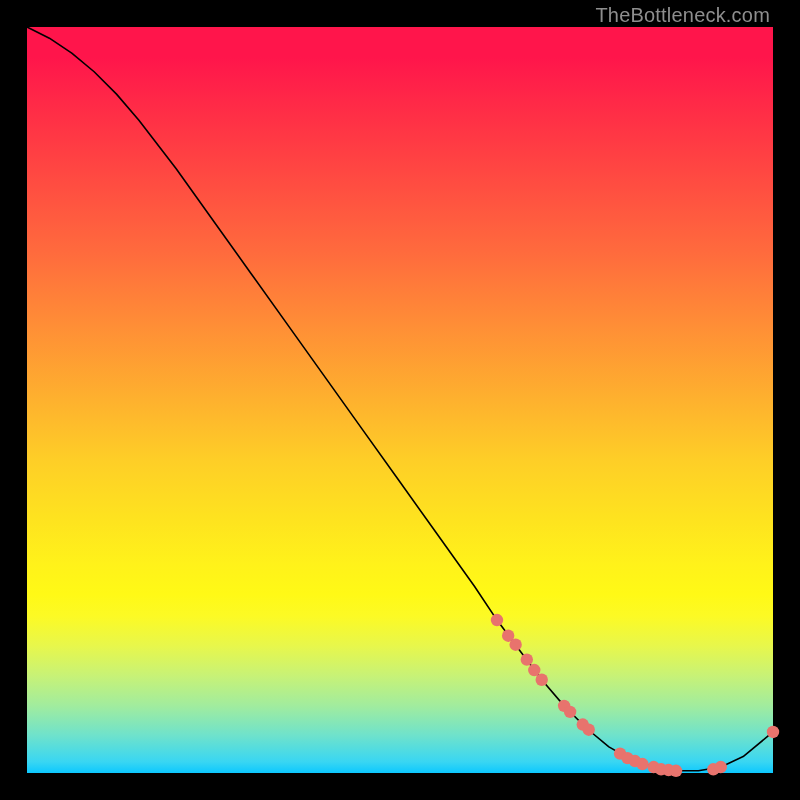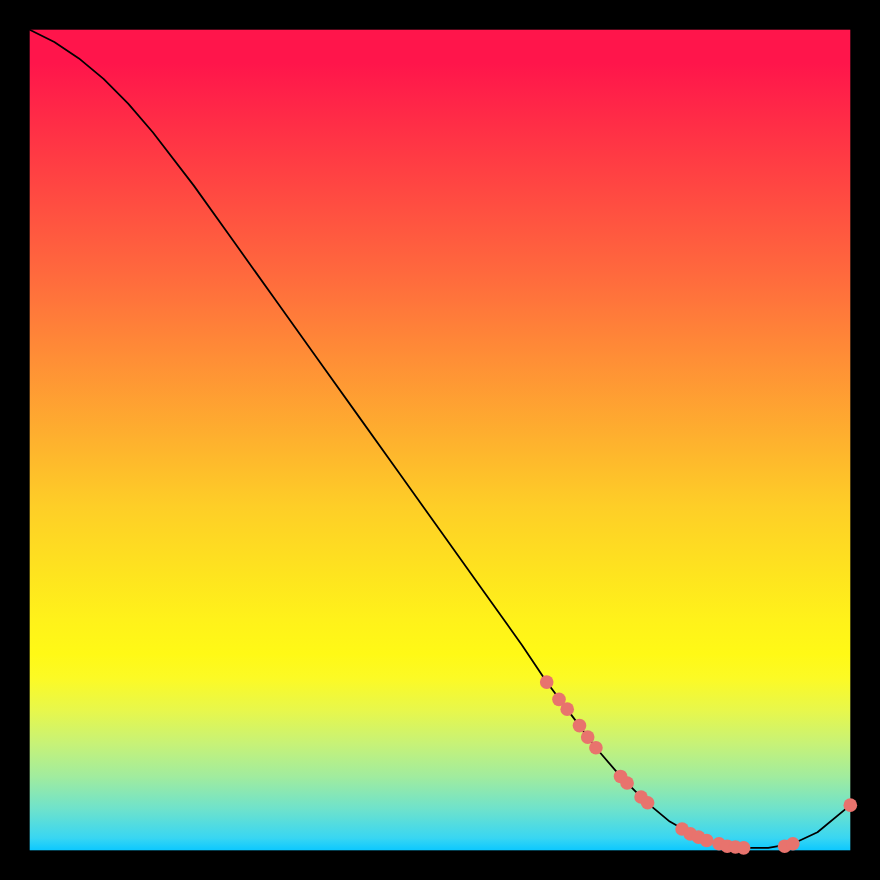--- a/index.html
+++ b/index.html
@@ -58,20 +58,21 @@
     top: 0;
     width: 746px;
     height: 746px;
     overflow: visible;
   }
 </style>
 </head>
 <body>
 
 <div class="wrap">
+  <div class="watermark">TheBottleneck.com</div>
   <div class="plot">
     <svg class="curve" viewBox="0 0 746 746" preserveAspectRatio="none">
       <polyline id="curve-line" fill="none" stroke-width="1.6" stroke-linejoin="round" stroke-linecap="round" points="0.00,0.00 22.38,11.19 44.76,26.11 67.14,44.76 89.52,67.14 111.90,93.25 149.20,141.74 186.50,193.96 223.80,246.18 261.10,298.40 298.40,350.62 335.70,402.84 373.00,455.06 410.30,507.28 447.60,559.50 469.98,593.07 492.36,622.91 514.74,652.75 537.12,678.86 559.50,701.24 581.88,719.89 604.26,732.57 626.64,740.03 649.02,743.76 671.40,743.76 693.78,740.03 716.16,729.59 746.00,704.97" stroke="#000000"></polyline>
       <g id="points">
           <circle cx="469.98" cy="593.07" r="6.2" fill="#e8736d" stroke="#c95751" stroke-width="0"></circle>
           <circle cx="481.17" cy="608.74" r="6.2" fill="#e8736d" stroke="#c95751" stroke-width="0"></circle>
           <circle cx="488.63" cy="617.69" r="6.2" fill="#e8736d" stroke="#c95751" stroke-width="0"></circle>
           <circle cx="499.82" cy="632.61" r="6.2" fill="#e8736d" stroke="#c95751" stroke-width="0"></circle>
           <circle cx="507.28" cy="643.05" r="6.2" fill="#e8736d" stroke="#c95751" stroke-width="0"></circle>
           <circle cx="514.74" cy="652.75" r="6.2" fill="#e8736d" stroke="#c95751" stroke-width="0"></circle>

